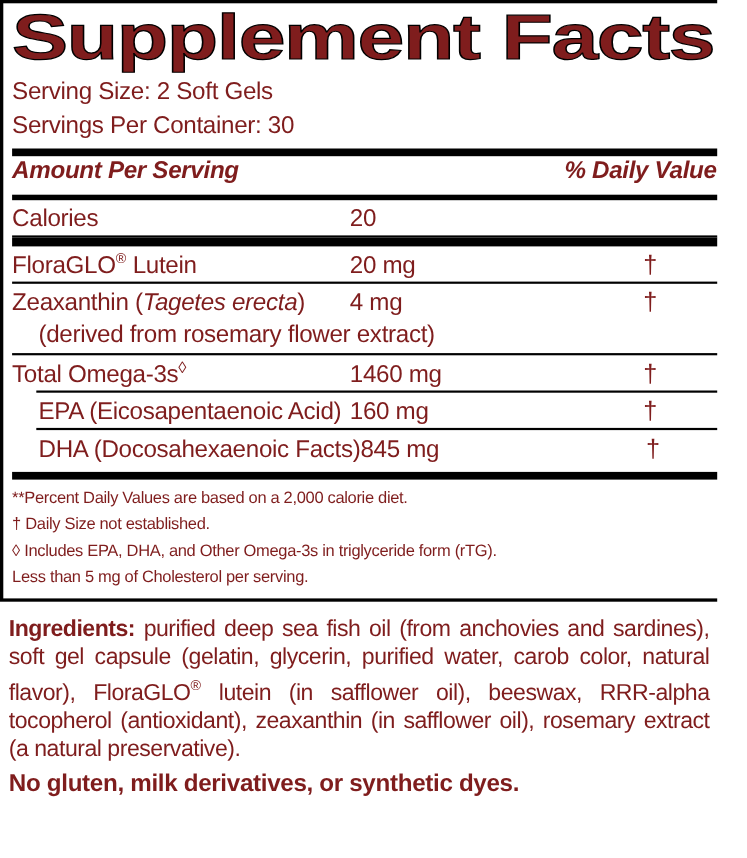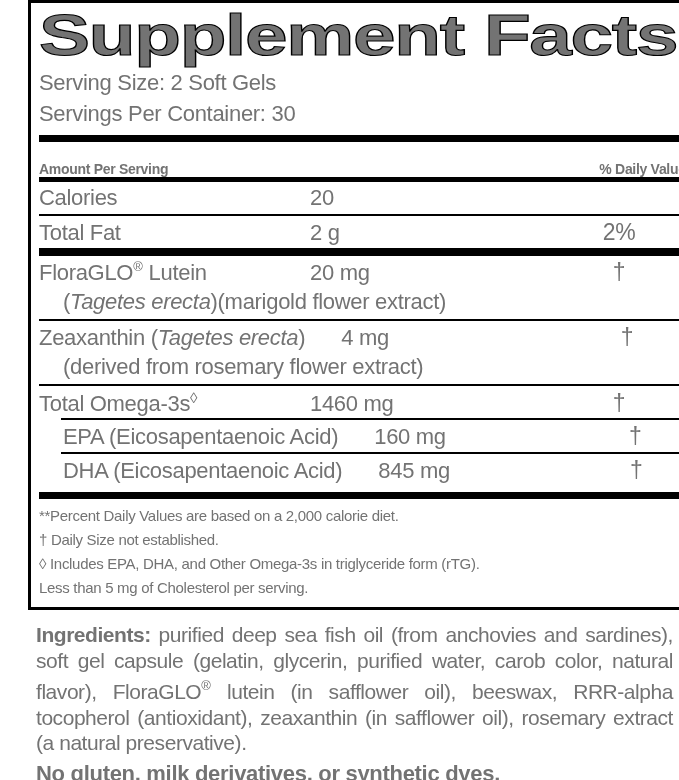--- a/index.html
+++ b/index.html
@@ -2,25 +2,24 @@
 <html><head>
 <meta charset="utf-8">
 <style>
   * { margin: 0; padding: 0; box-sizing: border-box; }
   html, body { background: #ffffff; }
   .page {
     position: relative;
     width: 652px;
     height: 780px;
     background: #ffffff;
-    color: #737373;
+    color: #7f1d1d;
     font-family: "Liberation Sans", sans-serif;
     overflow: hidden;
     letter-spacing: -0.3px;
-    margin-left: 28px;
   }
   
   .facts-box {
     width: 679px;
     border: 3px solid #000;
     padding: 2px 8px 5px 8px;
   }
   .title {
     font-size: 58px;
     font-weight: bold;
@@ -41,32 +40,32 @@
   }
   .bar { background: #000; }
   .bar-7 { height: 7px; margin-top: 6px; }
   .bar-5 { height: 5px; }
   .bar-8 { height: 8px; }
   .hr { height: 2px; background: #000; }
   .hr.indent { margin-left: 22px; }
   .header-row {
     display: flex;
     justify-content: space-between;
-    align-items: flex-end;
+    align-items: flex-start;
     height: 35px;
-    font-size: 14px;
+    font-size: 22px;
     font-weight: bold;
+    font-style: italic;
   }
   .row {
     display: flex;
     align-items: baseline;
     font-size: 22px;
     padding-top: 3px;
     min-height: 32px;
-    gap: 36px;
   }
   .row .name { flex: 1; white-space: nowrap; }
   .row .name.indent { padding-left: 24px; }
   .row .amt { width: 150px; text-align: left; white-space: nowrap; }
   .row .dv { width: 200px; padding-left: 46px; text-align: center; font-size: 23px; }
   .sub-line {
     font-size: 22px;
     line-height: 27px;
     padding-left: 24px;
     padding-bottom: 4px;
@@ -121,35 +120,29 @@
     <div class="bar bar-5"></div>
 
     <div class="row">
       <span class="name">Calories</span>
       <span class="amt">20</span>
       <span class="dv"></span>
     </div>
 
     <div class="hr"></div>
 
-    <div class="row">
-      <span class="name">Total Fat</span>
-      <span class="amt">2 g</span>
-      <span class="dv">2%</span>
-    </div>
 
     <div class="bar bar-8"></div>
 
     <div>
       <div class="row">
         <span class="name"><span>FloraGLO</span><sup class="reg">®</sup><span> Lutein</span></span>
         <span class="amt">20 mg</span>
         <span class="dv">†</span>
       </div>
-      <div class="sub-line"><span>(</span><span class="it">Tagetes erecta</span><span>)(marigold flower extract)</span></div>
     </div>
 
     <div class="hr"></div>
 
     <div>
       <div class="row">
         <span class="name"><span>Zeaxanthin (</span><span class="it">Tagetes erecta</span><span>)</span></span>
         <span class="amt">4 mg</span>
         <span class="dv">†</span>
       </div>
@@ -168,21 +161,21 @@
 
     <div class="row">
       <span class="name indent">EPA (Eicosapentaenoic Acid)</span>
       <span class="amt">160 mg</span>
       <span class="dv">†</span>
     </div>
 
     <div class="hr indent"></div>
 
     <div class="row">
-      <span class="name indent">DHA (Eicosapentaenoic Acid)</span>
+      <span class="name indent">DHA (Docosahexaenoic Facts)</span>
       <span class="amt">845 mg</span>
       <span class="dv">†</span>
     </div>
 
     <div class="bar bar-7"></div>
 
     <div class="footnotes">
       <div class="footnote">**Percent Daily Values are based on a 2,000 calorie diet.</div>
       <div class="footnote">† Daily Size not established.</div>
       <div class="footnote">◊ Includes EPA, DHA, and Other Omega-3s in triglyceride form (rTG).</div>

